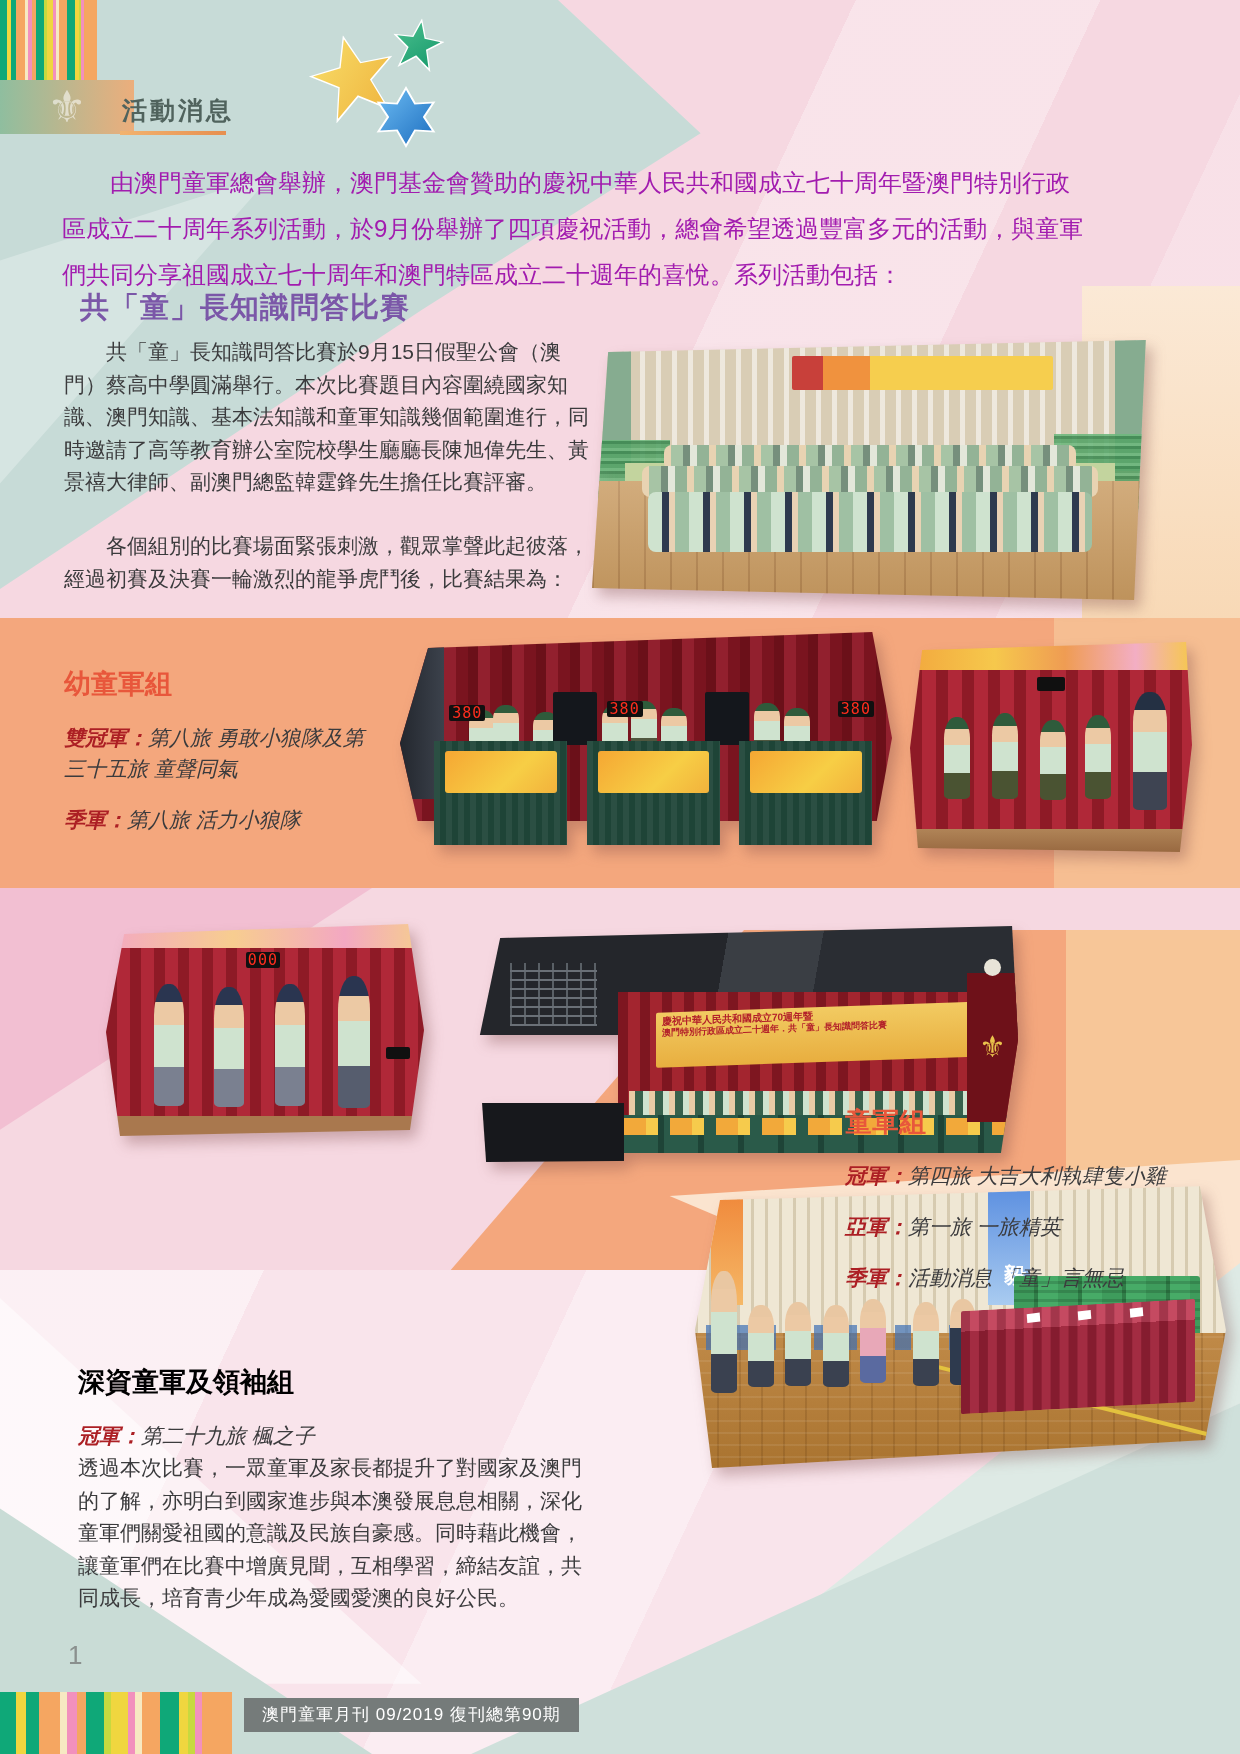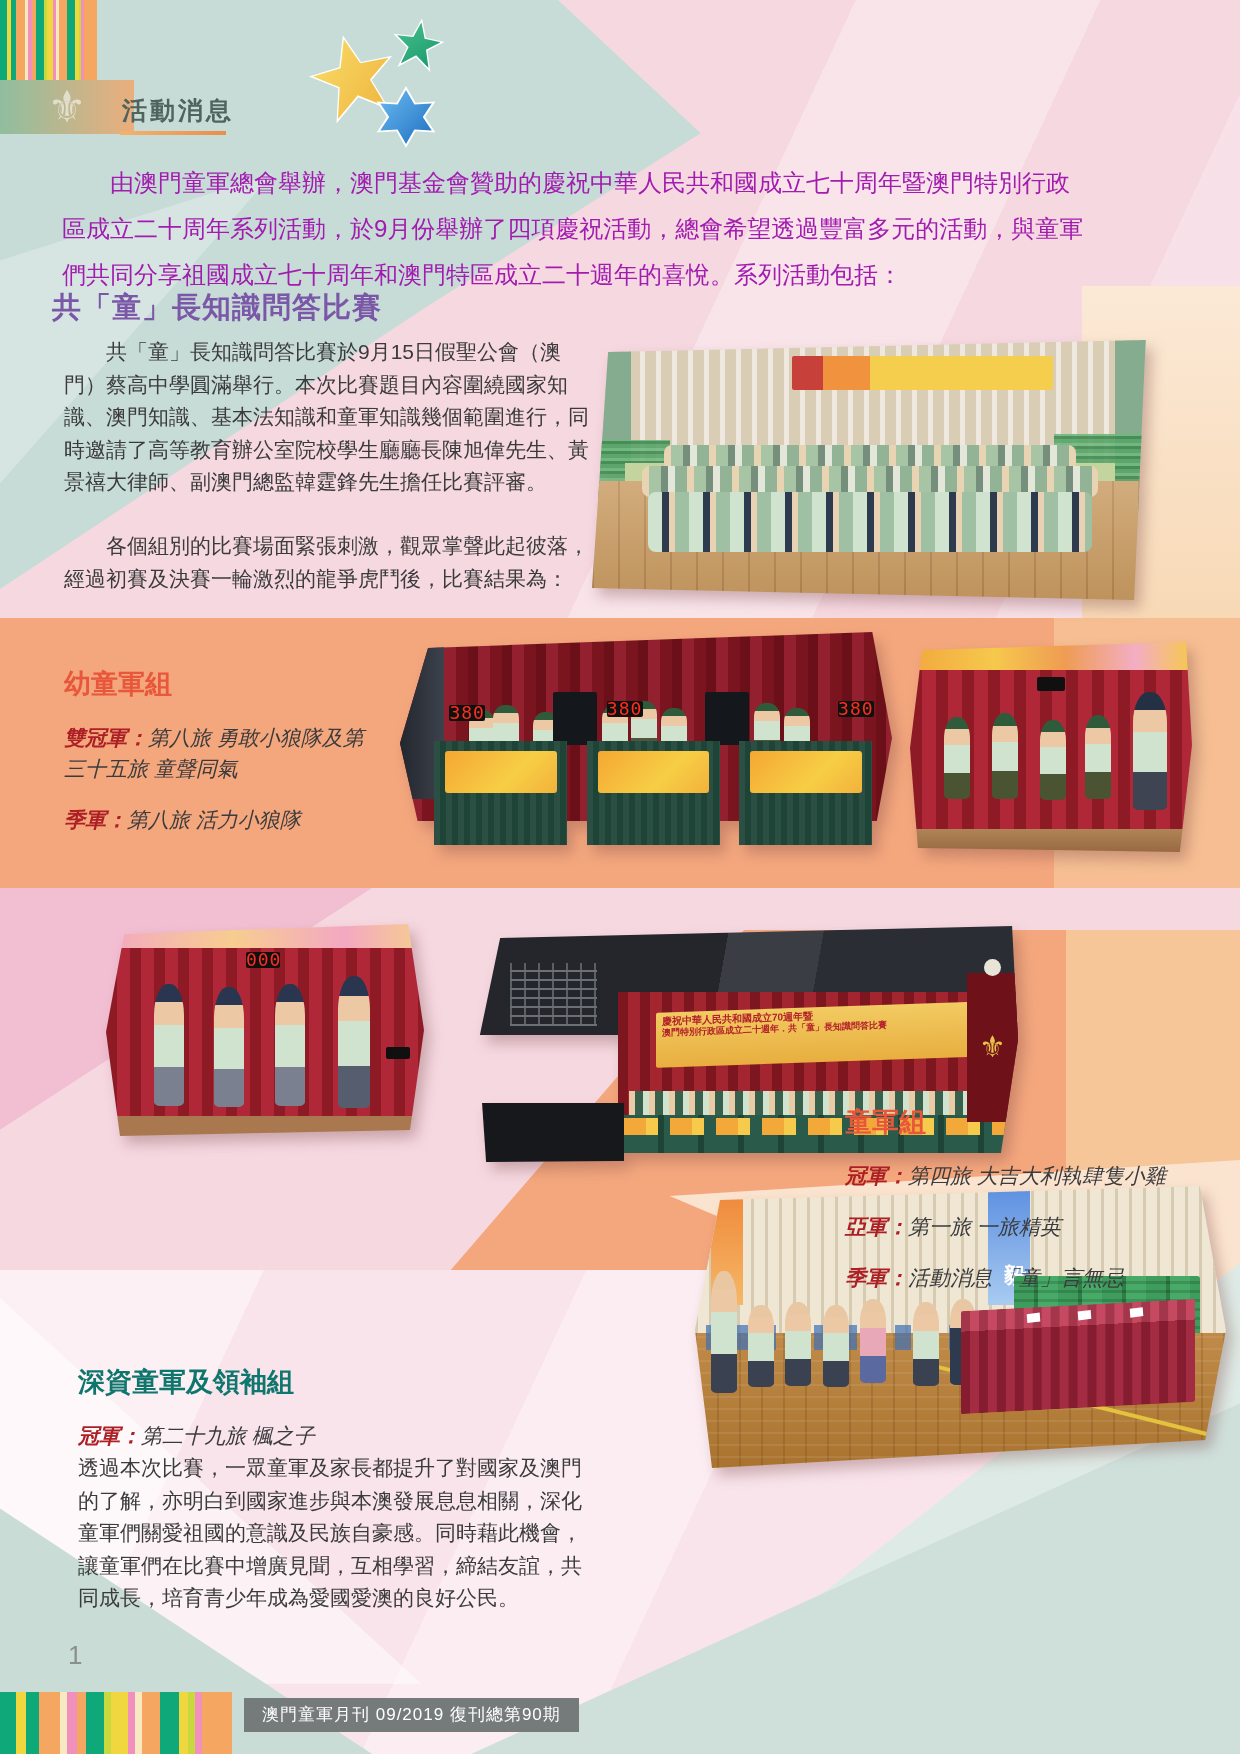--- a/index.html
+++ b/index.html
@@ -62,40 +62,40 @@
   .star-green .fill{background:linear-gradient(135deg,#4CC08F,#16996B);}
   .star-blue{left:374px;top:86px;width:64px;height:62px;}
   .star-blue .fill{background:linear-gradient(135deg,#6CBBF2,#1E6FC0);}
   .page-title{left:452px;top:82px;z-index:3;margin:0;font-size:44px;font-weight:bold;
     color:#C5161D;white-space:nowrap;letter-spacing:0px;
     text-shadow:-3px -3px 0 #fff,3px -3px 0 #fff,-3px 3px 0 #fff,3px 3px 0 #fff,
       0 -4px 0 #fff,0 4px 0 #fff,-4px 0 0 #fff,4px 0 0 #fff,6px 9px 0 rgba(138,138,140,.85);}
   
   .intro{left:62px;top:160px;width:1024px;z-index:3;margin:0;font-size:24px;line-height:46px;
     color:#a21caf;text-indent:2em;}
-  .quiz-heading{left:52px;top:288px;z-index:3;margin:0;font-size:29px;font-weight:bold;color:#7B57A8;letter-spacing:1px;}
+  .quiz-heading{left:80px;top:288px;z-index:3;margin:0;font-size:29px;font-weight:bold;color:#7B57A8;letter-spacing:1px;}
   .bodytext{z-index:3;margin:0;font-size:21px;line-height:32.5px;color:#3B3B3D;text-indent:2em;}
   .para1{left:64px;top:336px;width:528px;}
   .para2{left:64px;top:530px;width:528px;}
   .closing{left:78px;top:1452px;width:522px;text-indent:0;}
   .result-heading{margin:0 0 20px 0;font-size:27px;font-weight:bold;}
   .result-heading.orange{color:#E8573B;}
-  .result-heading.pink{color:#0f766e;}
+  .result-heading.pink{color:#000000;}
   .award-line{font-size:21px;line-height:31px;color:#3B3B3D;margin-bottom:20px;font-style:italic;}
   .award-label{color:#AC1F24;font-weight:bold;}
   .cub-block{left:64px;top:666px;width:316px;z-index:3;}
   .scout-block{left:845px;top:1104px;width:350px;z-index:3;}
   .senior-block{left:78px;top:1364px;width:522px;z-index:3;}
   
   .photo{position:absolute;z-index:2;filter:drop-shadow(6px 8px 7px rgba(120,70,70,.35));}
   .clip{position:absolute;inset:0;overflow:hidden;}
   .fig{position:absolute;border-radius:45% 45% 6px 6px / 26% 26% 4px 4px;
     background:linear-gradient(180deg,var(--cap,#2F5B3B) 0 15%,var(--face,#ECC9A4) 15% 34%,var(--shirt,#CFE3CF) 34% 68%,var(--pants,#50573F) 68% 100%);}
   .led{position:absolute;background:#101010;color:#FF2D1E;font-family:"DejaVu Sans Mono",monospace;
-    font-size:18px;line-height:16px;text-align:center;border-radius:2px;letter-spacing:1px;}
+    font-size:15px;line-height:16px;text-align:center;border-radius:2px;letter-spacing:1px;}
   
   .photo1{left:592px;top:340px;width:556px;height:262px;}
   .photo1 .clip{clip-path:polygon(2.9% 4.6%,99.6% 0%,97.5% 99.2%,0% 94.7%);}
   .p1-wall{position:absolute;left:0;top:0;width:100%;height:48%;background:
     repeating-linear-gradient(90deg,rgba(255,255,255,.55) 0 5px,rgba(255,255,255,0) 5px 16px),#D9CDB5;}
   .p1-green-l{position:absolute;left:0;top:0;width:7%;height:50%;background:#86AC90;}
   .p1-green-r{position:absolute;right:0;top:0;width:6%;height:50%;background:#86AC90;}
   .p1-banner{position:absolute;left:36%;top:6%;width:47%;height:13%;border-radius:2px;
     background:linear-gradient(90deg,#C8403A 0 12%,#F0923E 12% 30%,#F6CE4E 30% 100%);}
   .p1-chairs{position:absolute;background:repeating-linear-gradient(0deg,#57A468 0 4px,#3F8A52 4px 7px,#6FB87E 7px 10px);opacity:.9;}

